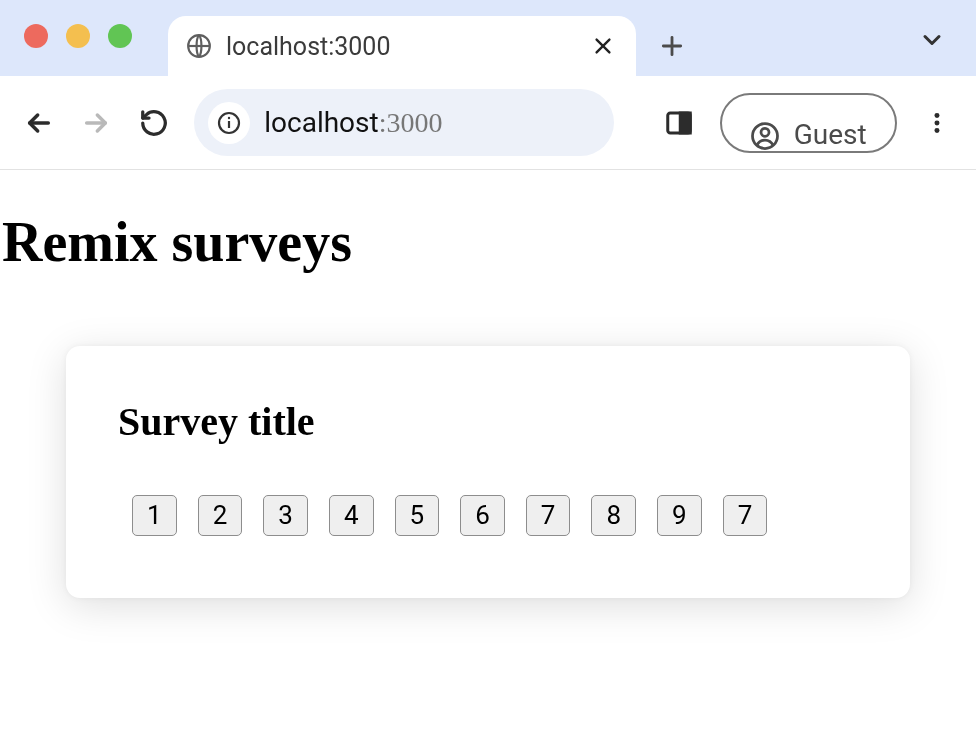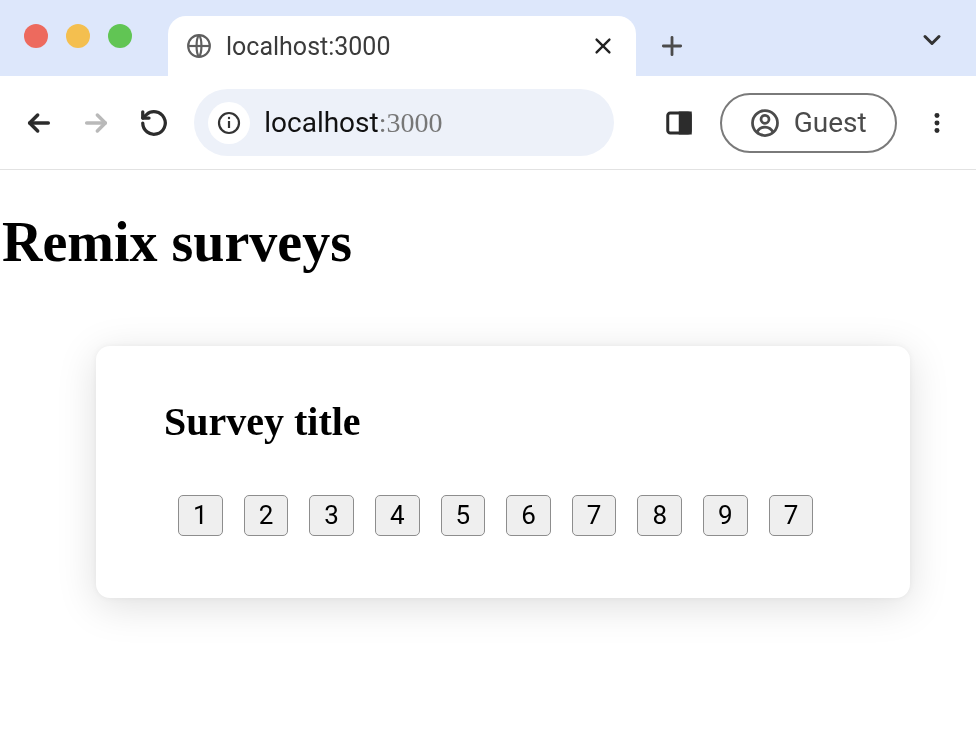--- a/index.html
+++ b/index.html
@@ -115,46 +115,46 @@
       color: #333;
     }
     .url-text { font-size: 28px; color: #111; }
     .url-text .gray { color: #777; font-family: Liberation Serif, serif; }
     .spacer { flex: 1; }
     .profile-chip {
       height: 60px;
       border: 2px solid #7a7a7a;
       border-radius: 40px;
       display: flex;
-      align-items: center;
+      align-items: flex-end;
       padding: 0 28px;
       gap: 14px;
       color: #4b4b4b;
       font-size: 28px;
     }
 
     
     .page {
       padding: 0;
     }
     h1.page-title {
       font-family: Georgia, 'Times New Roman', Times, serif;
       font-size: 56px;
       font-weight: 700;
       margin: 40px 0 0 0;
       padding: 0 0 0 2px;
       color: #000;
     }
 
     .card {
-      margin: 72px 66px 0 96px;
+      margin: 72px 66px 0 66px;
       background: #fff;
       border-radius: 14px;
       box-shadow: 0 8px 40px rgba(0,0,0,0.13), 0 0 6px rgba(0,0,0,0.05);
-      padding: 52px 48px 44px 68px;
+      padding: 52px 48px 44px 52px;
     }
     .card-title {
       font-family: Georgia, 'Times New Roman', Times, serif;
       font-size: 40px;
       font-weight: 700;
       margin: 0 0 50px 0;
       color: #000;
     }
     .rating-row {
       display: flex;

